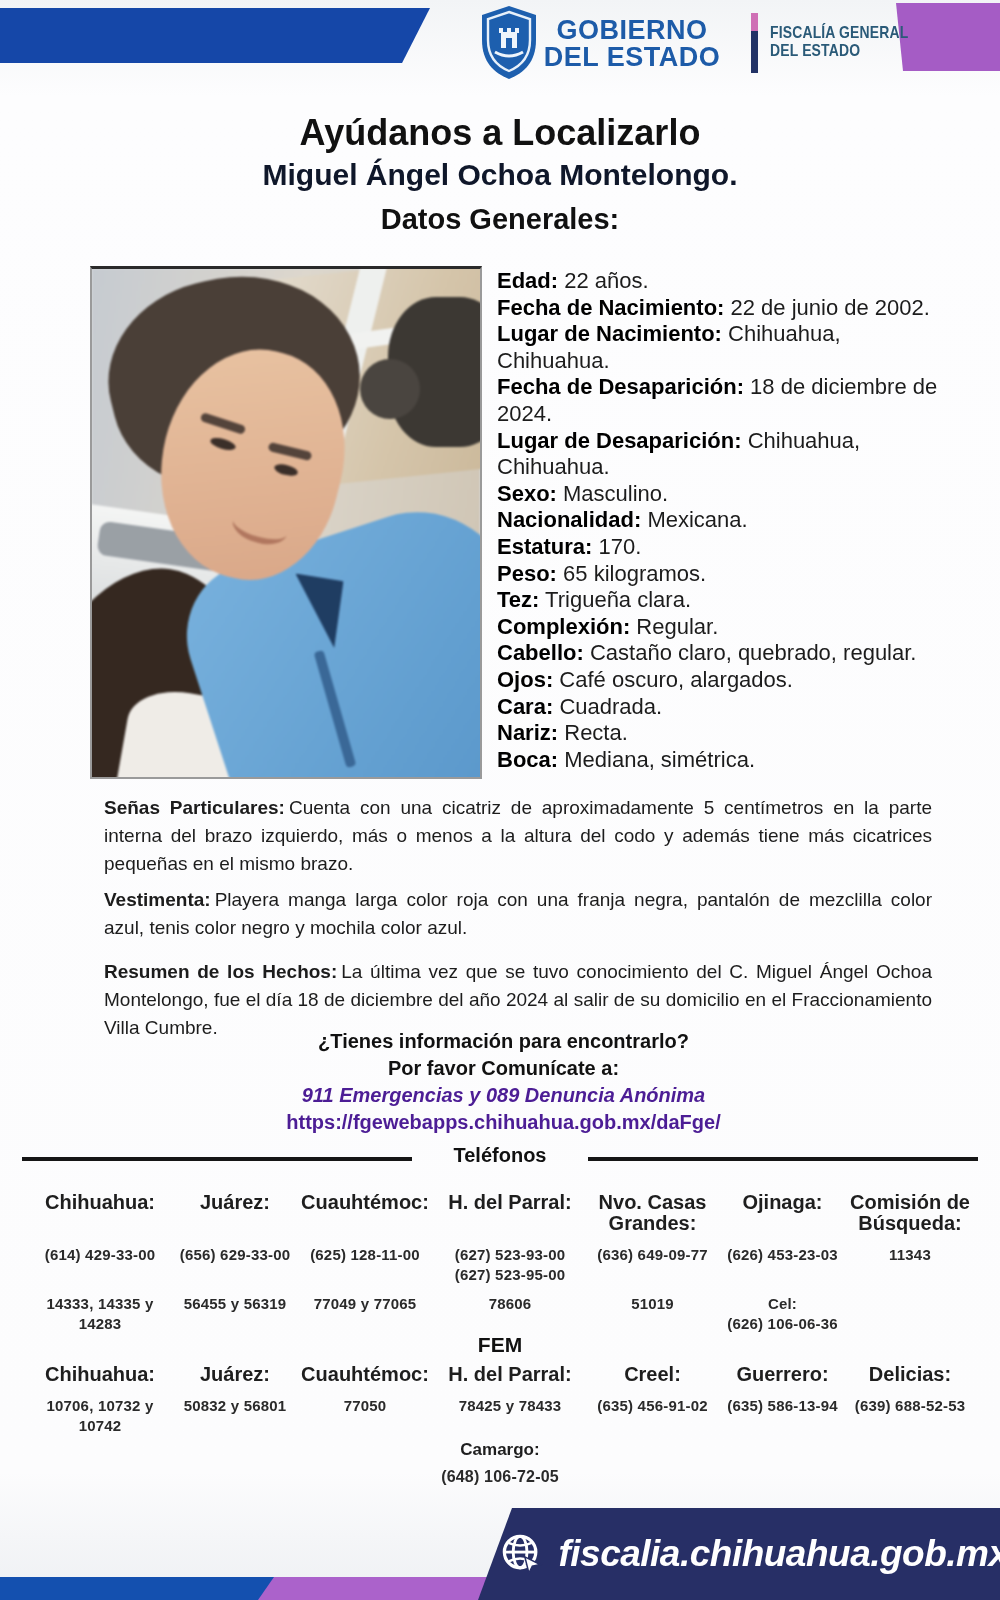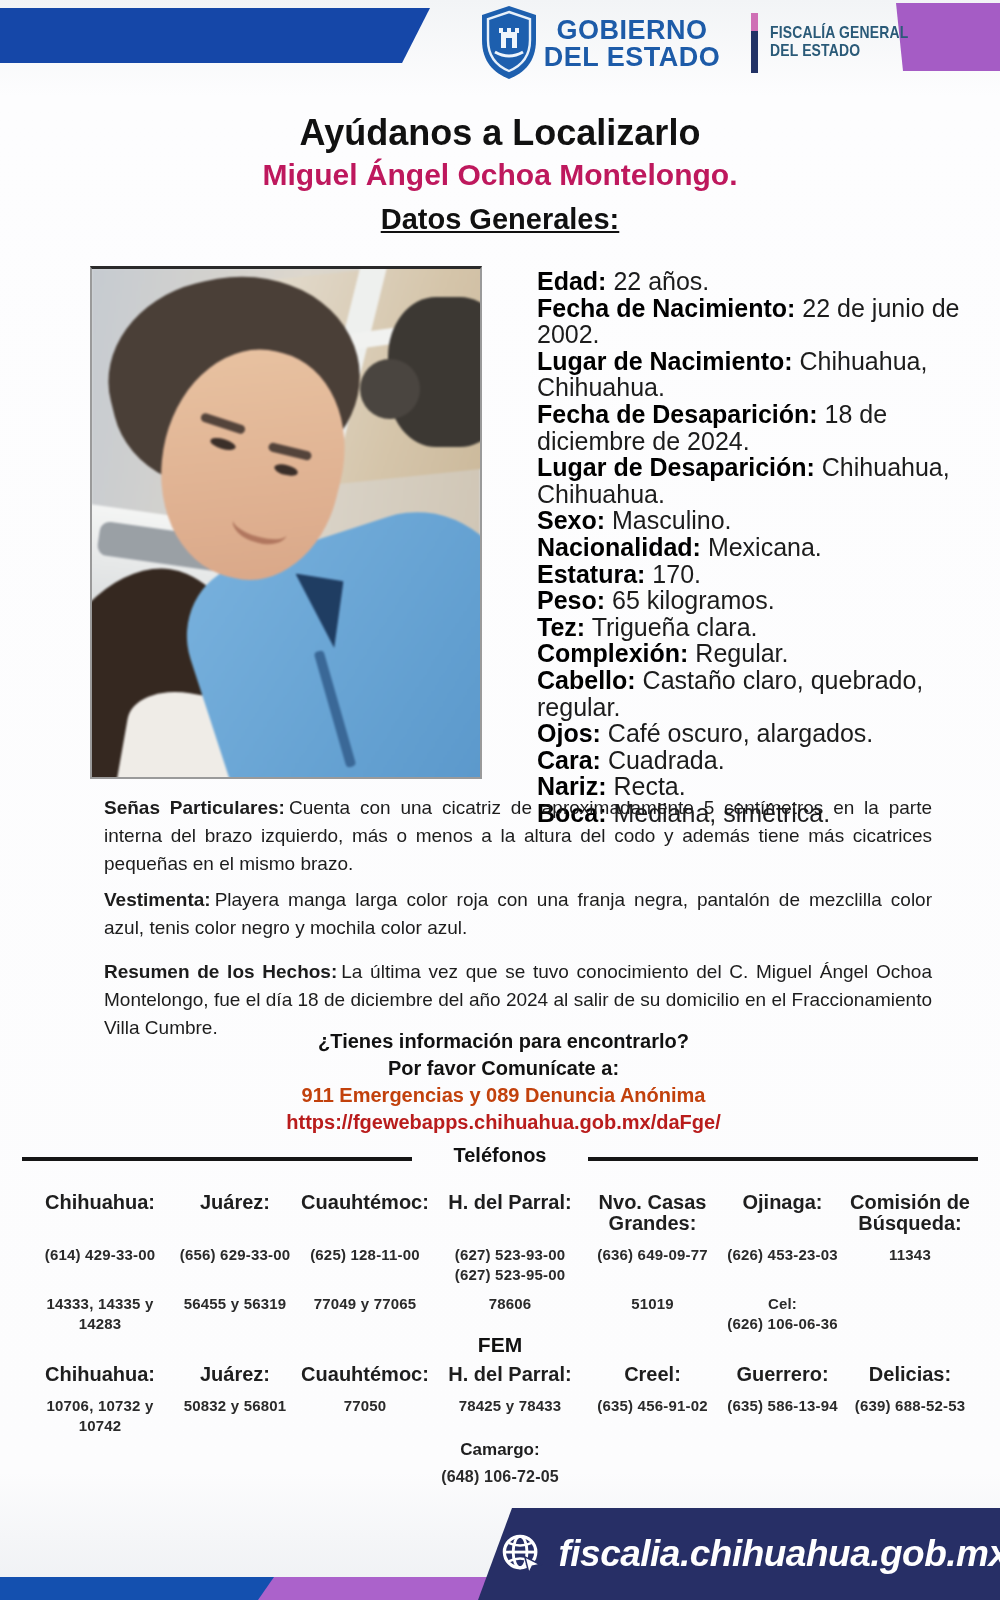--- a/index.html
+++ b/index.html
@@ -17,22 +17,22 @@
   .shield{left:477px;top:4px;width:64px;height:78px;}
   .gob-text{left:543px;top:17px;width:178px;text-align:center;
     font-weight:700;font-size:27px;line-height:27px;color:#1d5ba8;letter-spacing:.5px;}
   .hdr-divider{left:751px;top:13px;width:7px;height:60px;
     background:linear-gradient(180deg,#cf6fb5 0%,#cf6fb5 30%,#223366 30%,#223366 100%);}
   .fge-text{left:770px;top:24px;font-weight:700;font-size:17px;line-height:18px;
     color:#2a5a78;transform:scaleX(.82);transform-origin:left top;letter-spacing:.2px;white-space:nowrap;}
   
   .t-center{left:0;right:0;text-align:center;font-weight:700;}
   .title-main{top:112px;font-size:36px;color:#111;}
-  .title-name{top:158px;font-size:30px;color:#be185d;}
-  .title-section{top:203px;font-size:29px;color:#111;text-decoration:underline;}
+  .title-name{top:158px;font-size:30px;color:#0f172a;}
+  .title-section{top:203px;font-size:29px;color:#111;}
   
   .photo{left:90px;top:266px;width:388px;height:508px;border:2px solid #9a9a9a;
     border-top:3px solid #2a2a2a;overflow:hidden;background:#d8dadd;}
   .photo-inner{position:absolute;inset:0;filter:blur(1px) saturate(.92);}
   .ph{position:absolute;}
   .ph-bg{inset:0;background:linear-gradient(100deg,#c6cbd1 0%,#ddd7cc 45%,#cfc3b0 100%);}
   .ph-building{right:-20px;top:0;width:240px;height:210px;
     background:linear-gradient(115deg,#e5ddcf 0%,#d6c5a8 60%,#cbb795 100%);transform:rotate(-6deg);}
   .ph-beam1{right:120px;top:-10px;width:26px;height:230px;background:#eef0ee;transform:rotate(14deg);}
   .ph-beam2{right:20px;top:60px;width:150px;height:16px;background:#f1f2f0;transform:rotate(-8deg);}
@@ -50,33 +50,33 @@
   .ph-eye2{left:182px;top:196px;width:24px;height:10px;background:#3c2f28;border-radius:50%;transform:rotate(14deg);}
   .ph-smile{left:140px;top:242px;width:56px;height:26px;border-bottom:6px solid #b5765c;border-radius:0 0 50% 50%;transform:rotate(16deg);}
   .ph-shirt{left:120px;top:260px;width:330px;height:340px;background:linear-gradient(140deg,#74b2e2,#4e93cc);
     border-radius:22% 30% 10% 10%;transform:rotate(-18deg);}
   .ph-collar{left:210px;top:300px;width:46px;height:80px;background:#1d3d66;
     clip-path:polygon(0 0,100% 20%,55% 100%);transform:rotate(-10deg);}
   .ph-btn{left:238px;top:380px;width:10px;height:120px;background:#36699c;transform:rotate(-16deg);border-radius:4px;}
   .ph-hair2{left:-60px;top:300px;width:220px;height:320px;background:#36281f;border-radius:40% 60% 40% 40%;transform:rotate(24deg);}
   .ph-shirt2{left:30px;top:430px;width:190px;height:120px;background:#efece7;border-radius:30% 40% 0 0;transform:rotate(10deg);}
   
-  .dg-list{left:497px;top:268px;width:448px;font-size:25px;line-height:26.6px;margin-left:40px;}
+  .dg-list{left:497px;top:268px;width:448px;font-size:22px;line-height:26.6px;}
   .dg-line b{color:#000;}
   
   .para{left:88px;width:828px;font-size:19px;line-height:28px;text-align:justify;margin:16px;}
   .para b{margin-right:4px;}
   .p1{top:778px;} .p2{top:870px;} .p3{top:942px;}
   
   .contact{font-weight:700;font-size:20px;padding-left:7px;}
   .c1{top:1030px;color:#111;}
   .c2{top:1057px;color:#111;}
-  .c3{top:1084px;color:#c2410c;}
+  .c3{top:1084px;color:#4c1d95;font-style:italic;}
   .c4{top:1111px;color:#2a7fd4;}
-  .c4 a{color:#b91c1c;text-decoration:none;}
+  .c4 a{color:#4c1d95;text-decoration:none;}
   
   .tel-title{top:1144px;font-size:20px;color:#111;}
   .rule{top:1157px;height:3.5px;background:#161616;}
   .rule-l{left:22px;width:390px;}
   .rule-r{left:588px;width:390px;}
   
   .grid7{left:25px;width:950px;display:grid;
     grid-template-columns:150px 120px 140px 150px 135px 125px 130px;}
   .gcell{text-align:center;white-space:pre-line;padding:0 4px;box-sizing:border-box;}
   .ghead{font-weight:700;font-size:20px;color:#1e1e1e;line-height:21px;}

